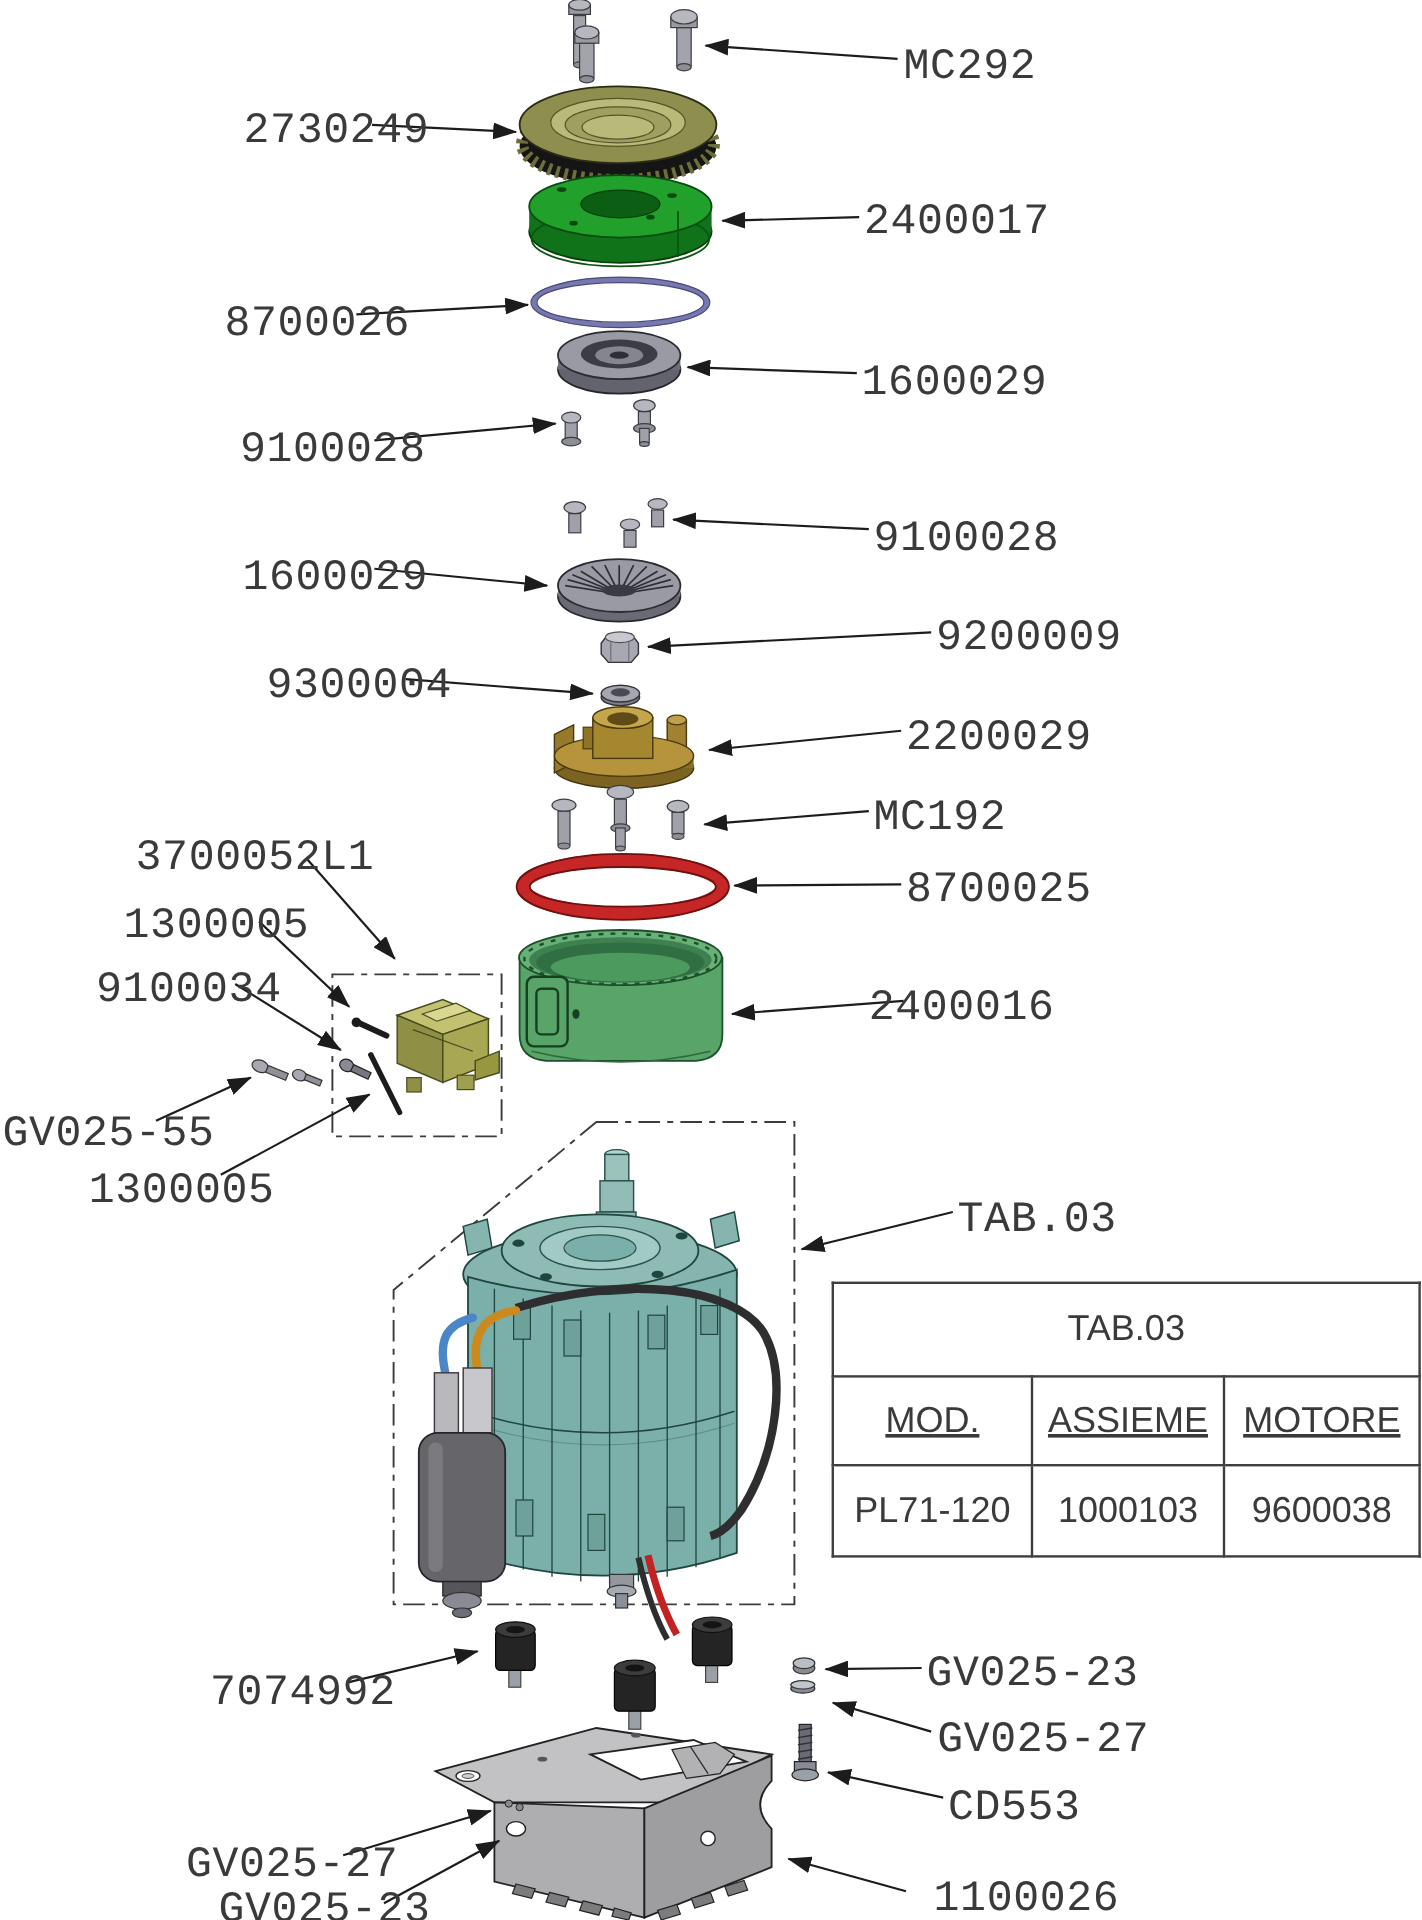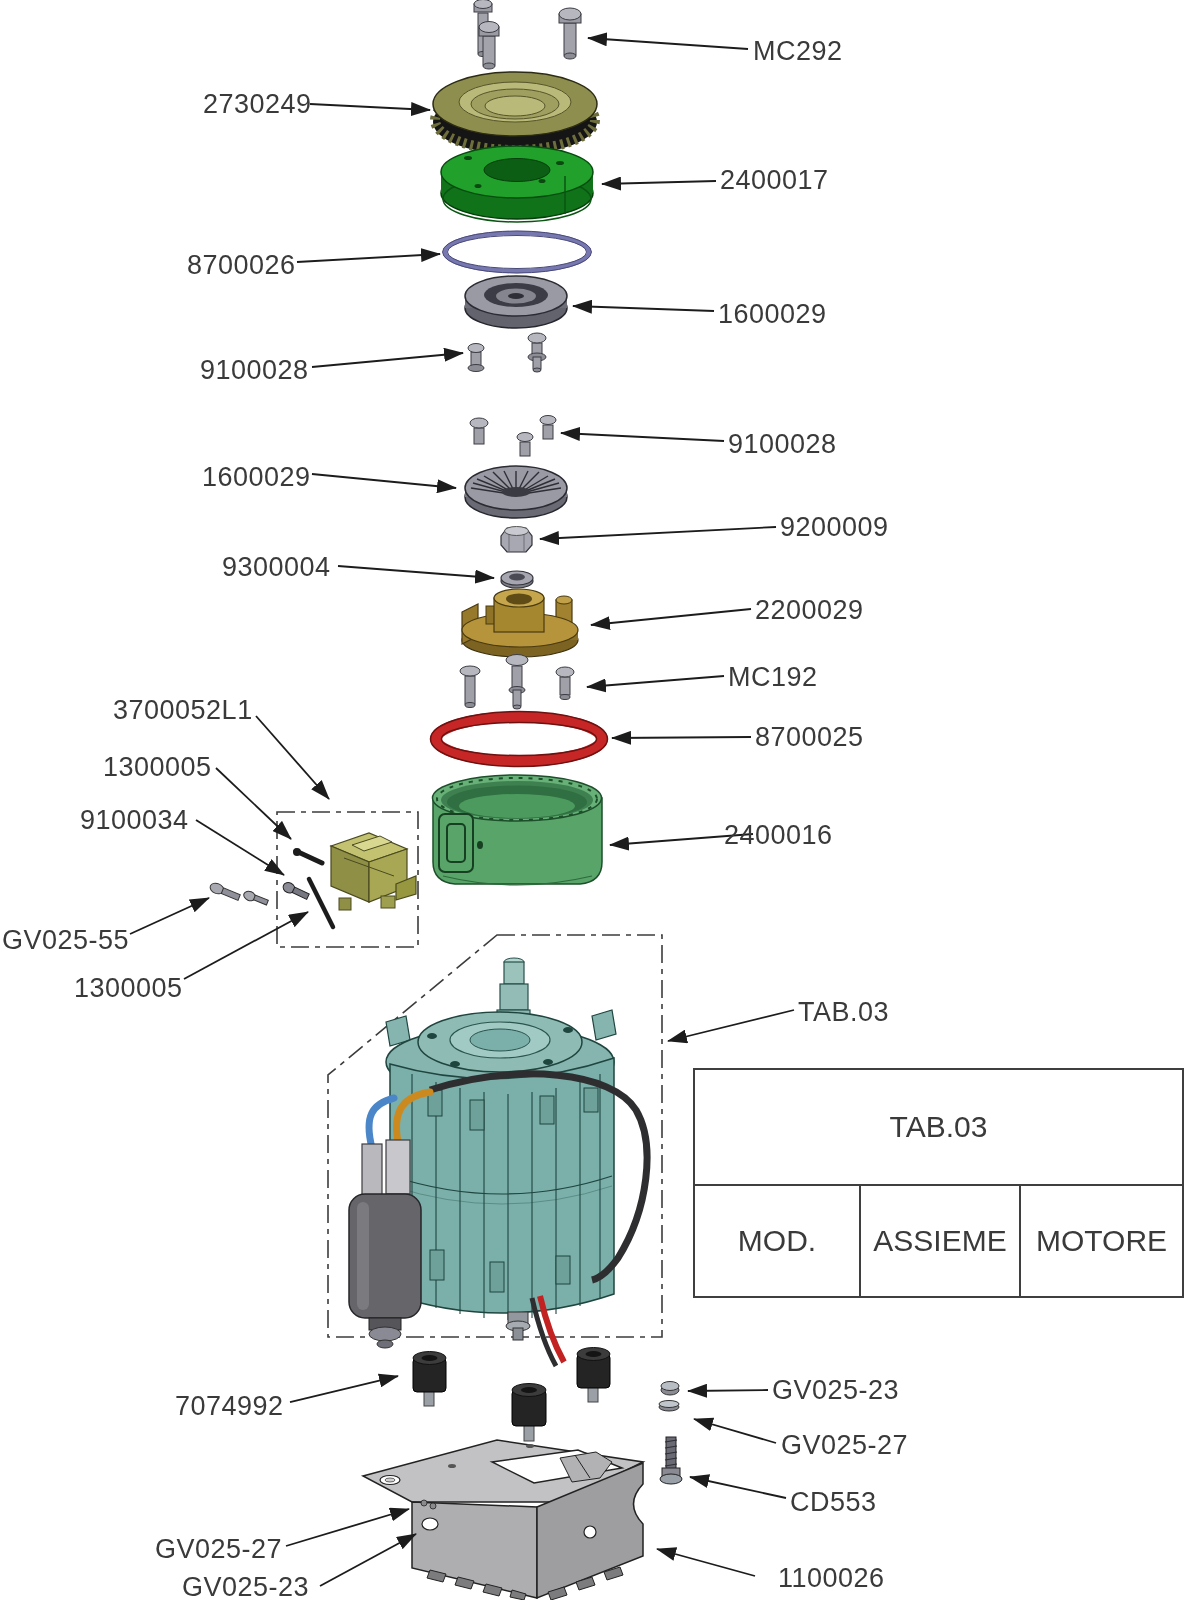--- a/index.html
+++ b/index.html
@@ -2,30 +2,30 @@
 <html style="--gear_olive: #8e8e4e; --gear_face_light: #b9b979; --disc_green: #21a02c; --oring_blue: #7878b0; --metal_gray: #9a9aa4; --impeller_brass: #b6943c; --oring_red: #c62626; --cup_green: #58a469; --switch_olive: #a8a854; --motor_teal: #7bafa9; --capacitor_gray: #66666a; --wire_blue: #4a86c8; --wire_orange: #cc8a1e; --wire_red: #c32222; --foot_black: #242424; --bracket_gray: #c2c2c4; --line: #1c1c1c; --label_text: #3a3a3a;"><head>
 <meta charset="utf-8">
 <style>
   :root{
     --line:#1c1c1c; --label_text:#3a3a3a;
   }
   html,body{margin:0;padding:0;background:#ffffff;}
   .canvas{position:relative;width:1185px;height:1600px;background:#ffffff;overflow:hidden;
           font-family:"Liberation Sans",sans-serif;}
   svg{position:absolute;left:0;top:0;}
-  .lbl{position:absolute;font-size:27px;line-height:1.05;color:var(--label_text);
-       letter-spacing:.5px;white-space:nowrap;font-family:Liberation Sans, sans-serif;}
+  .lbl{position:absolute;font-size:36px;line-height:1.05;color:var(--label_text);
+       letter-spacing:.5px;white-space:nowrap;font-family:Liberation Mono, monospace;}
   .leader{stroke:var(--line);stroke-width:1.8;fill:none;}
   .dashbox{fill:none;stroke:#3c3c3c;stroke-width:1.6;stroke-dasharray:18 6 5 6;}
   .tab03{position:absolute;color:var(--label_text);}
   .tab03 table{border-collapse:collapse;width:100%;height:100%;table-layout:fixed;}
   .tab03 td{border:2px solid #3f3f3f;text-align:center;vertical-align:middle;
             font-size:30px;padding:0;overflow:hidden;}
   .t-title td{height:47px;}
-  .t-head td{height:45px;}
+  .t-head td{height:45px;text-decoration:underline;}
   .t-row td{height:46px;}
 </style>
 </head>
 <body>
 
 <div class="canvas">
 
 <svg width="1185" height="1600" viewBox="0 0 1185 1600">
   <defs>
     <marker id="arrow" markerWidth="20" markerHeight="14" refX="19" refY="7" orient="auto" markerUnits="userSpaceOnUse">
@@ -405,17 +405,22 @@
         </colgroup>
     <tbody>
           <tr class="t-title">
       <td colspan="3">TAB.03</td>
     </tr>
     <tr class="t-head">
       <td>MOD.</td>
       <td>ASSIEME</td>
       <td>MOTORE</td>
     </tr>
+    <tr class="t-row">
+      <td>PL71-120</td>
+      <td>1000103</td>
+      <td>9600038</td>
+    </tr>
   </tbody>
       </table>
 </div>
 
 </div>
 
 </body></html>

